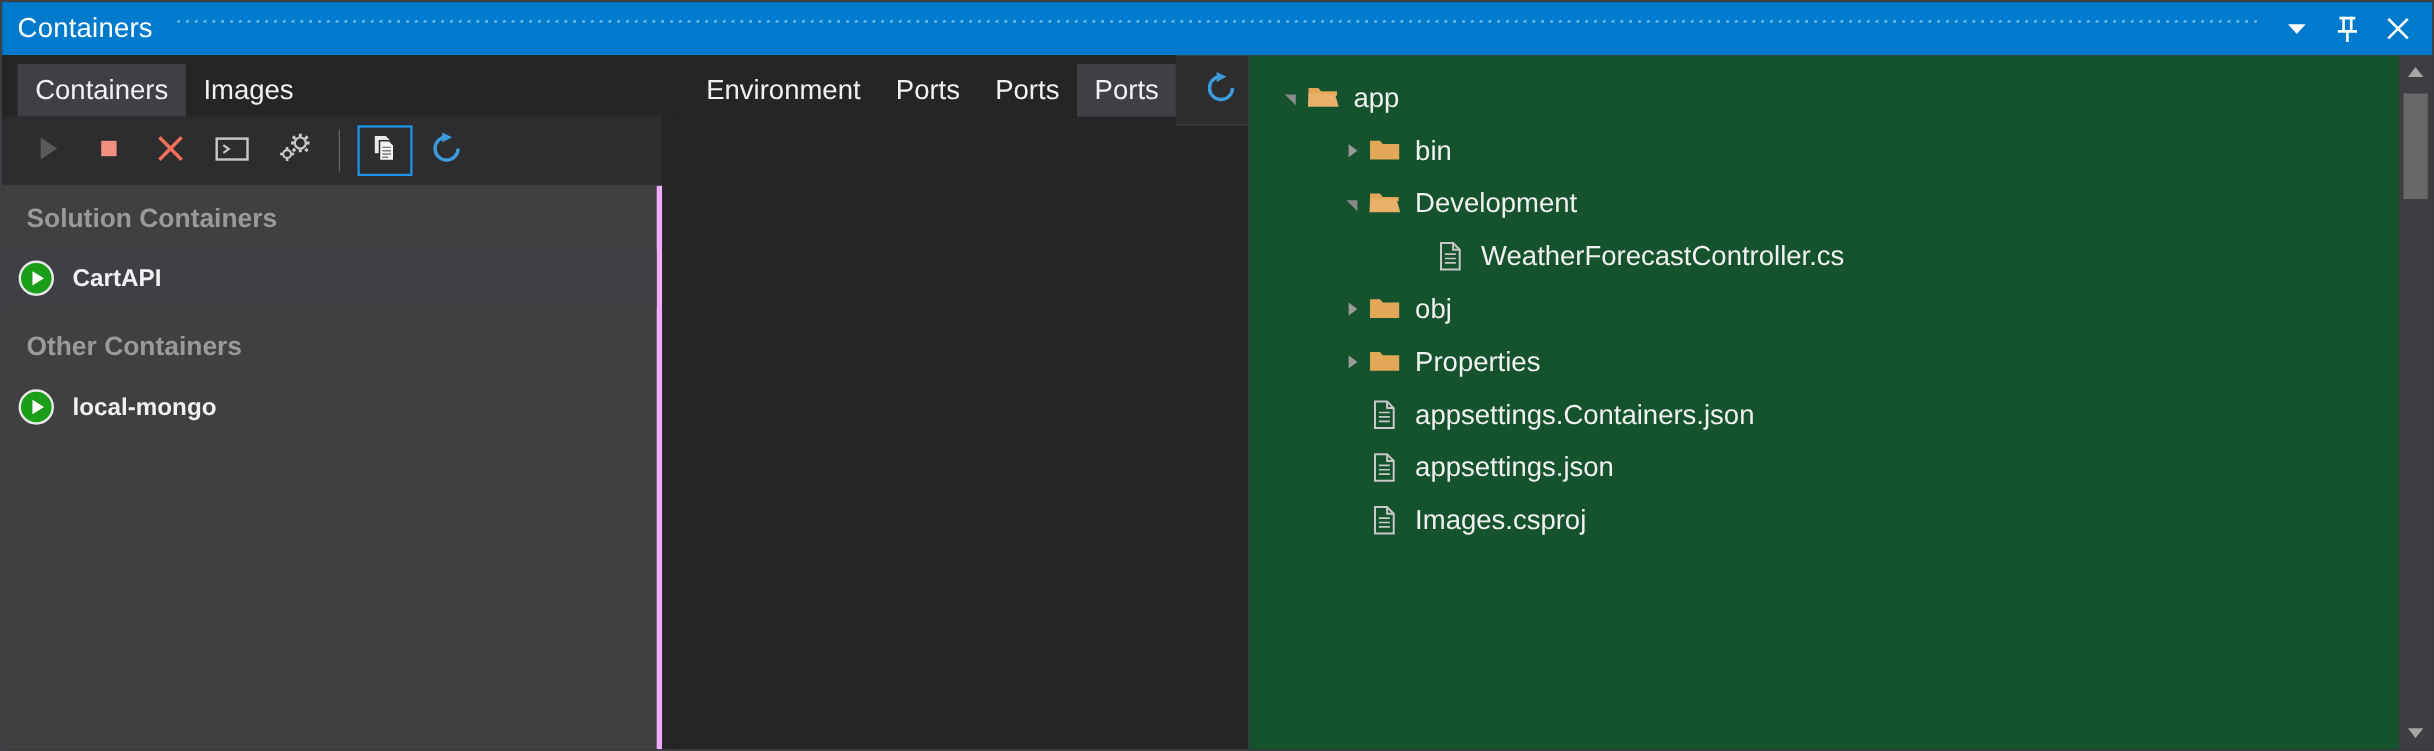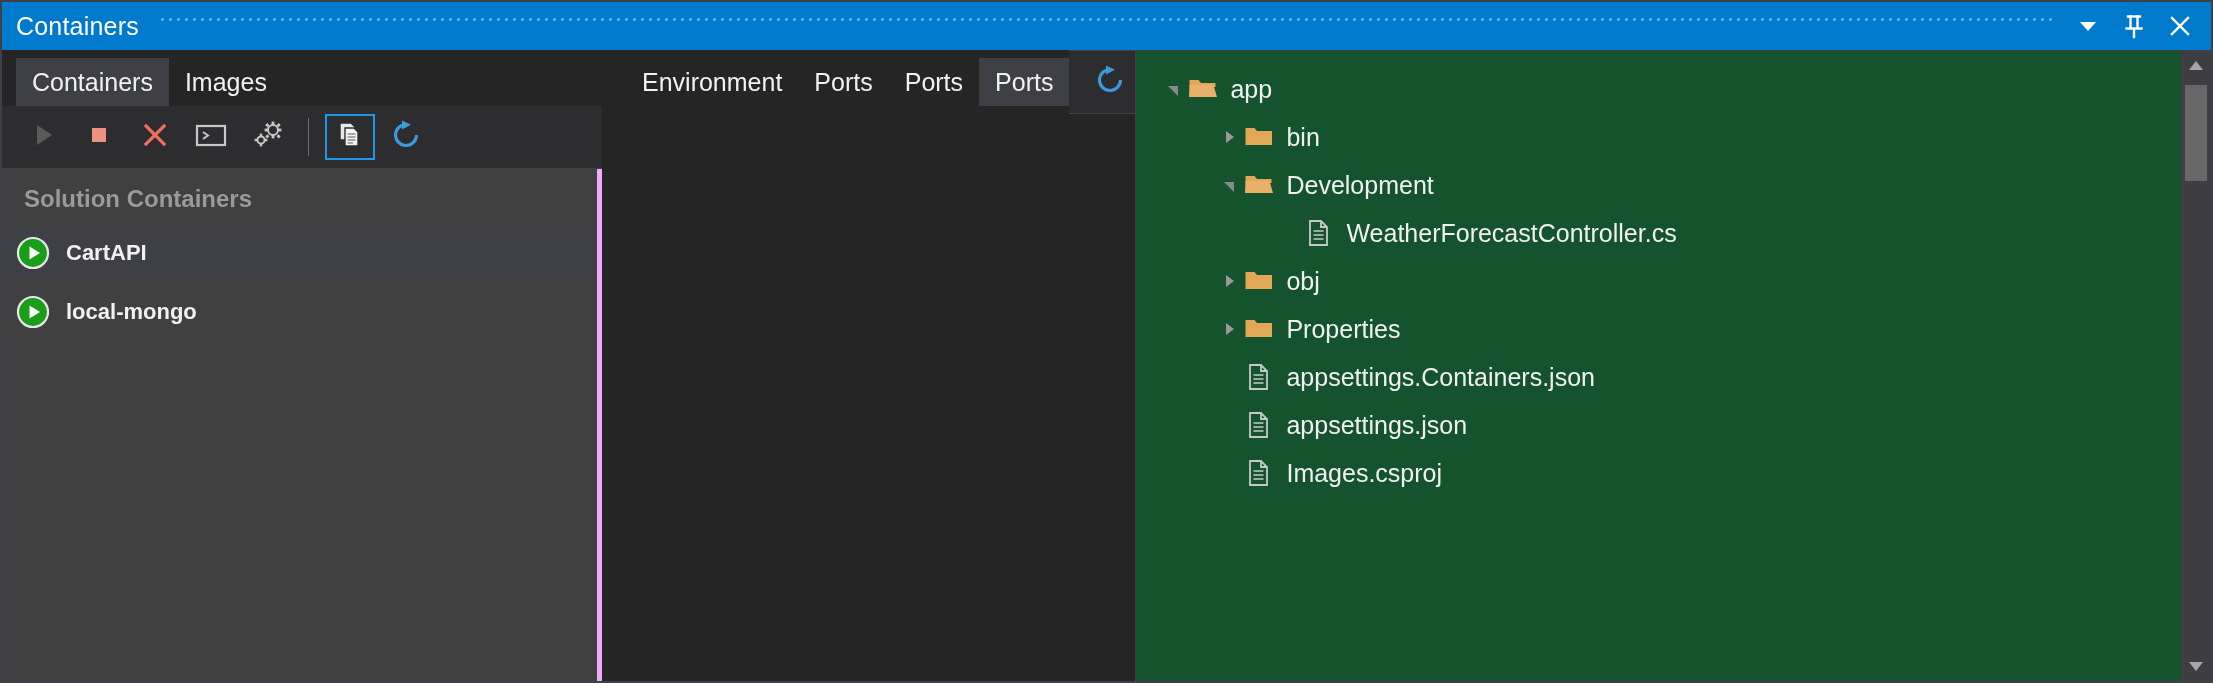--- a/index.html
+++ b/index.html
@@ -445,20 +445,21 @@
             <svg width="34" height="34" viewBox="0 0 34 34">
               <circle cx="17" cy="17" r="15" fill="#1a9e1a" stroke="#e8e8e8" stroke-width="2.2"></circle>
               <polygon points="13.5,10.5 24,17 13.5,23.5" fill="#ffffff"></polygon>
             </svg>
           </span>
           <span class="container-name">CartAPI</span>
         </div>
 
         <div class="group-divider"></div>
 
+        <div class="group-header">Other Containers</div>
 
         <div class="container-row">
           <span class="status-icon">
             <svg width="34" height="34" viewBox="0 0 34 34">
               <circle cx="17" cy="17" r="15" fill="#1a9e1a" stroke="#e8e8e8" stroke-width="2.2"></circle>
               <polygon points="13.5,10.5 24,17 13.5,23.5" fill="#ffffff"></polygon>
             </svg>
           </span>
           <span class="container-name">local-mongo</span>
         </div>

